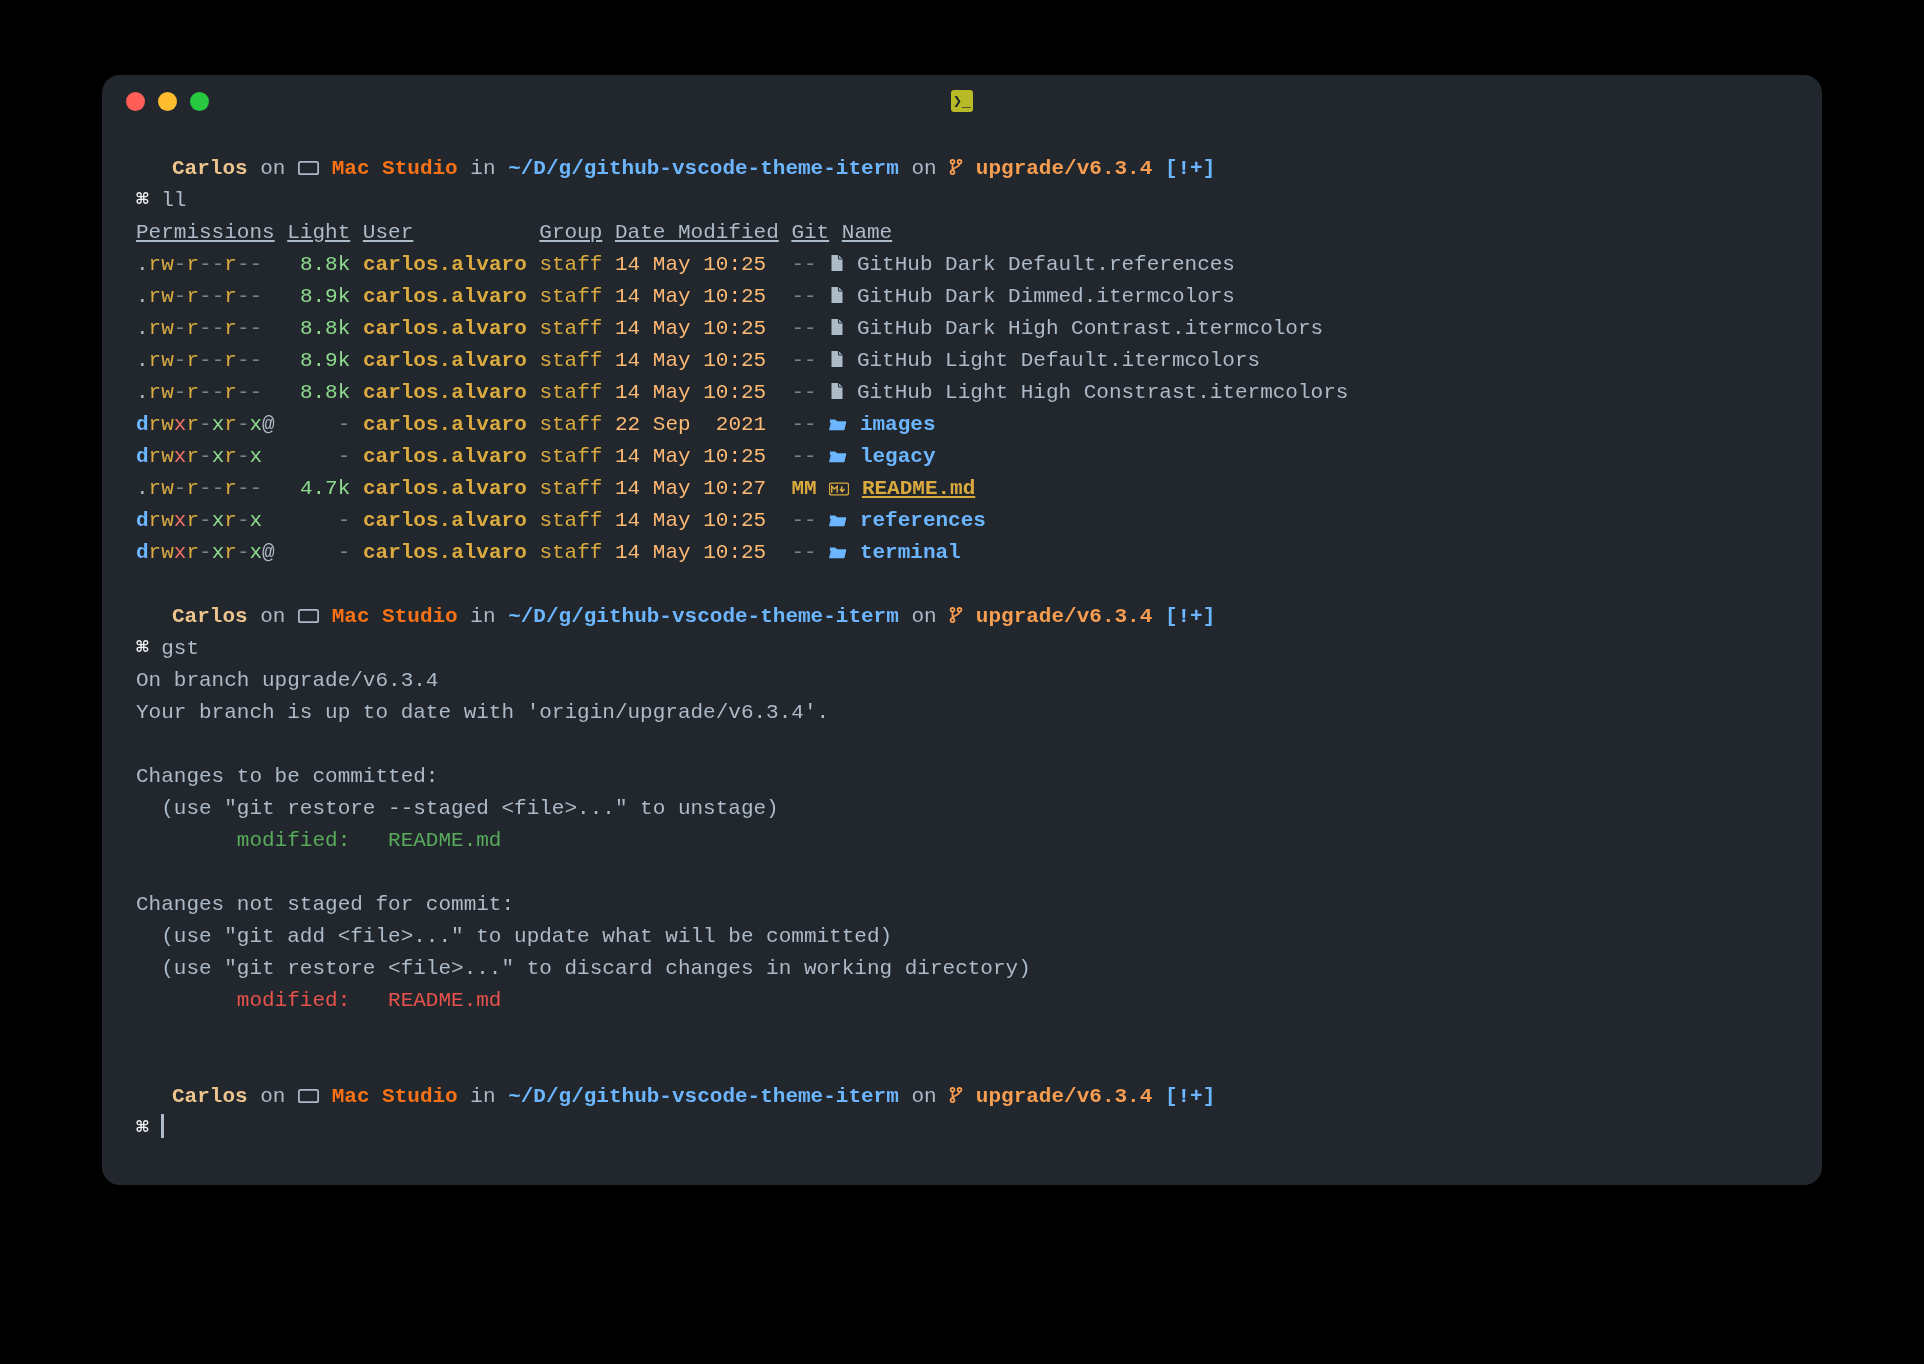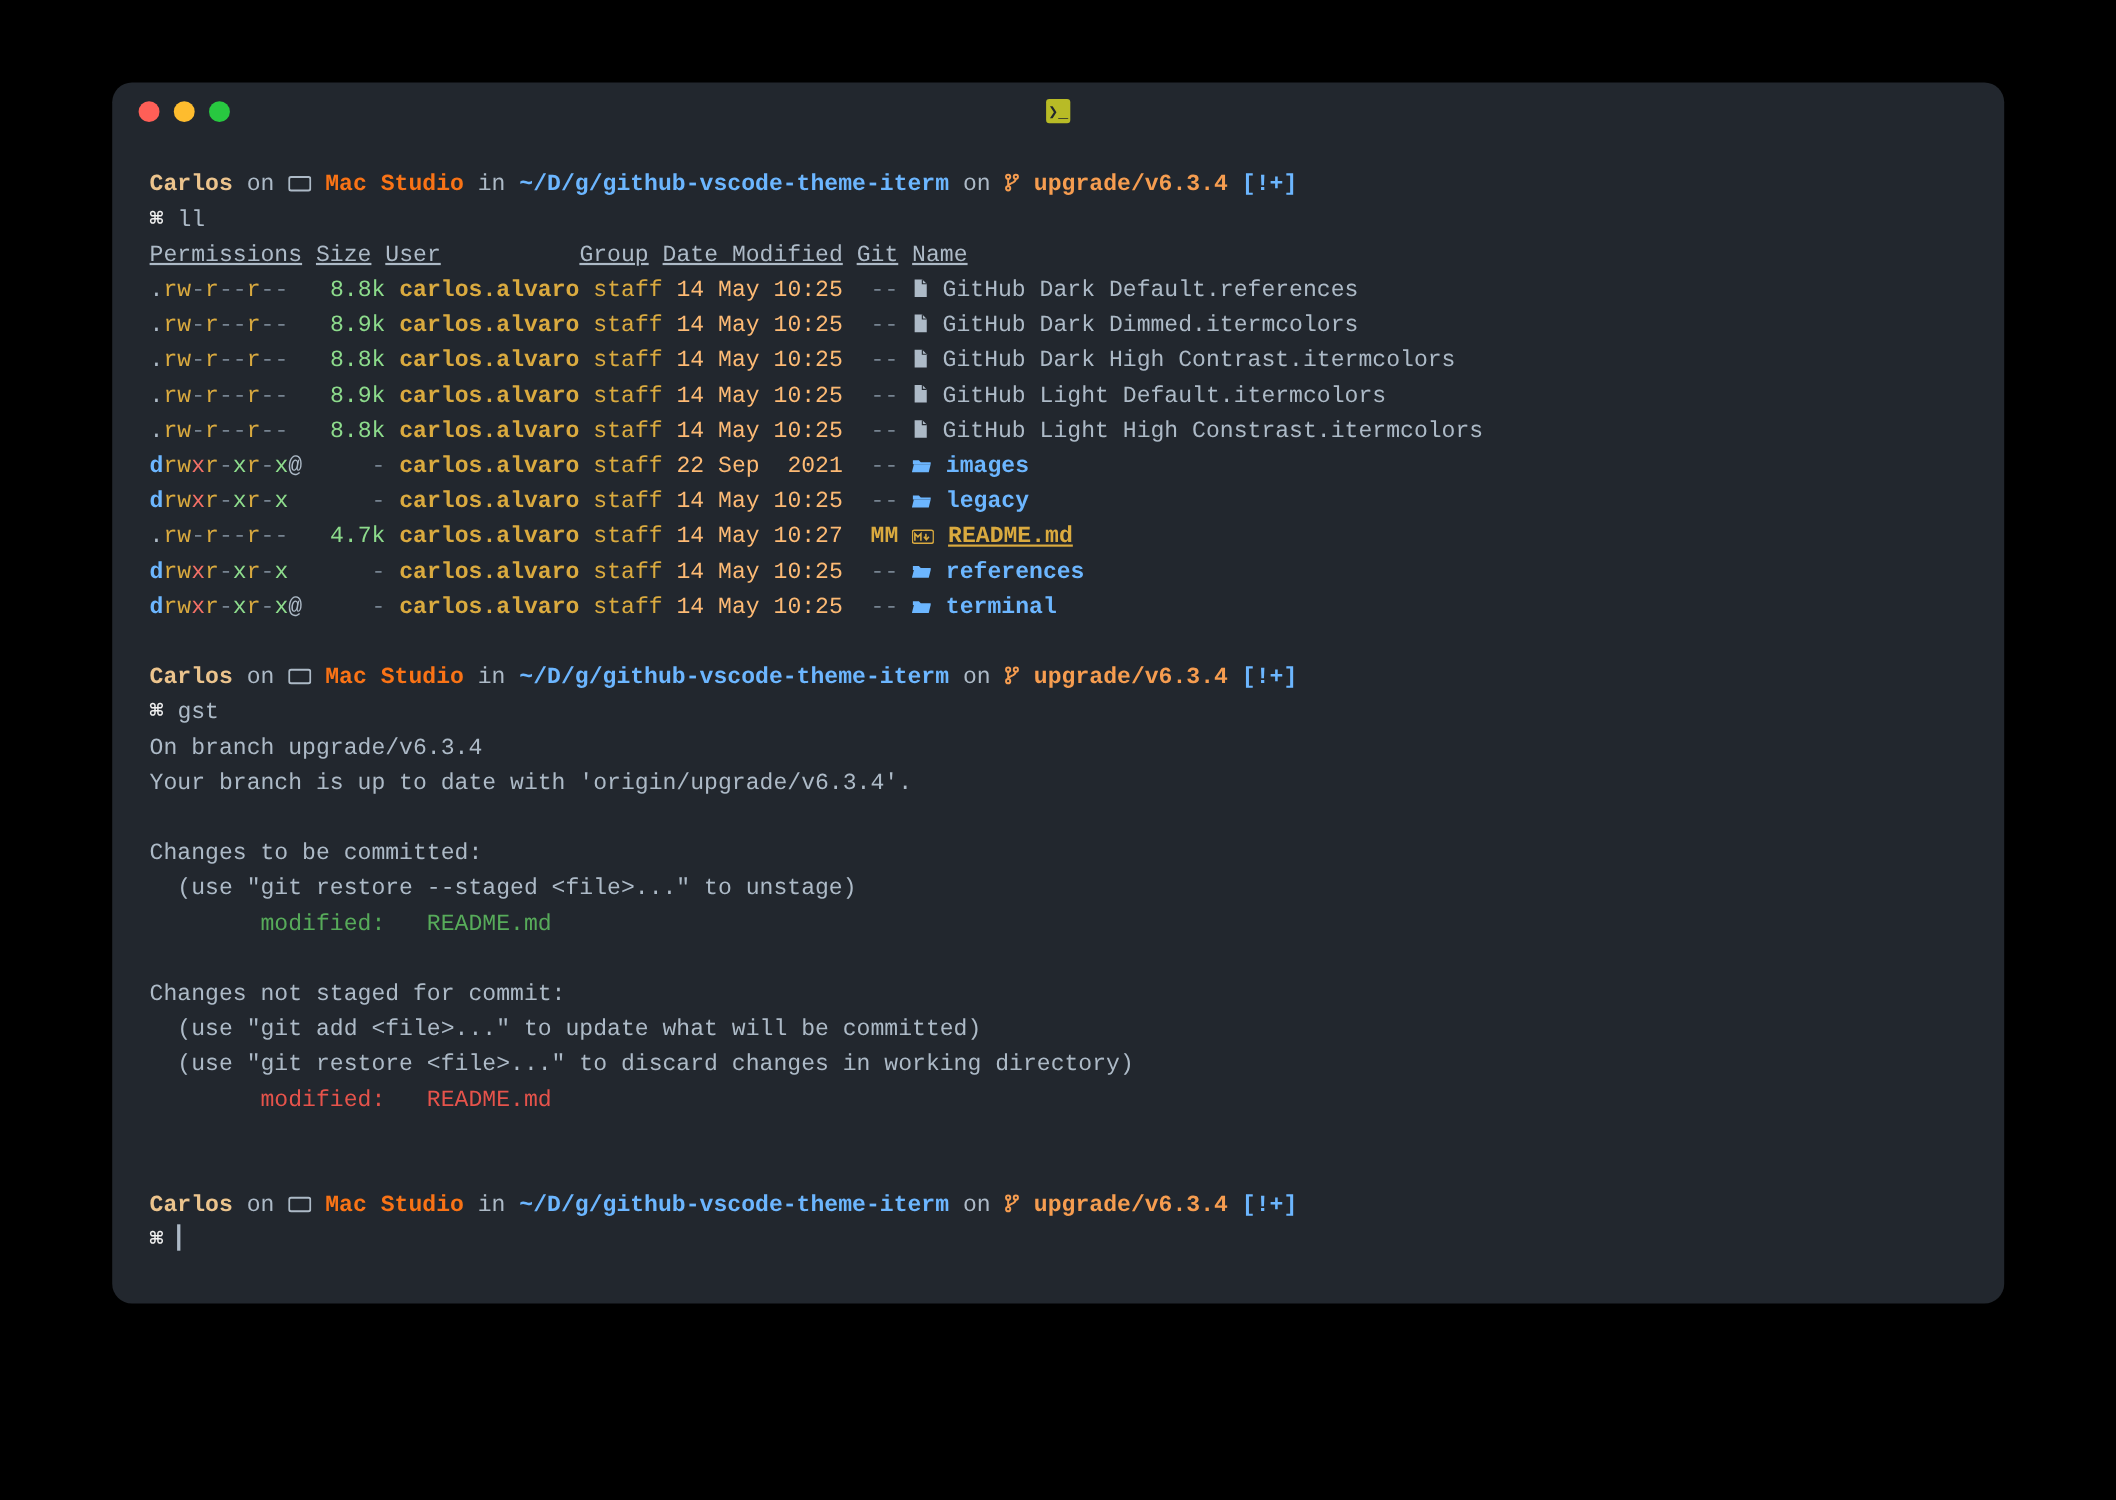--- a/index.html
+++ b/index.html
@@ -57,21 +57,21 @@
     font-weight: 900;
   }
   .term {
     padding: 26px 34px 40px 34px;
     color: #adbac7;
     font-size: 21px;
     line-height: 32px;
     white-space: pre;
   }
   .u { text-decoration: underline; margin-top: 43px; }
-  .c-user { color: #ecc48d; font-weight: 800; }
+  .c-user { color: #ecc48d; font-weight: 800; margin-left: 36px; }
   .c-dim { color: #adbac7; }
   .c-host { color: #f97316; font-weight: 800; }
   .c-path { color: #6cb6ff; font-weight: 800; margin-top: 32px; }
   .c-branch { color: #f69d50; font-weight: 800; }
   .c-flags { color: #6cb6ff; font-weight: 800; }
   .c-yellow { color: #daaa3f; }
   .c-red { color: #f47067; }
   .c-green { color: #8ddb8c; }
   .c-size { color: #8ddb8c; }
   .c-userc { color: #daaa3f; font-weight: 800; }
@@ -115,21 +115,21 @@
 
   <div class="term"><span><span class="c-user">Carlos</span> <span class="c-dim">on</span> <span class="c-host"><svg class="icon-host" width="21" height="16" viewBox="0 0 24 16">
             <rect x="1" y="1" width="22" height="14" rx="2" fill="none" stroke="#adbac7" stroke-width="2"></rect>
           </svg></span> <span class="c-host">Mac Studio</span> <span class="c-dim">in</span> <span class="c-path">~/D/g/github-vscode-theme-iterm</span> <span class="c-dim">on</span> <span class="c-branch"><svg class="icon-branch" width="14" height="18" viewBox="0 0 16 20">
             <circle cx="4" cy="4" r="2.2" fill="none" stroke="#f69d50" stroke-width="2"></circle>
             <circle cx="12" cy="4" r="2.2" fill="none" stroke="#f69d50" stroke-width="2"></circle>
             <circle cx="4" cy="16" r="2.2" fill="none" stroke="#f69d50" stroke-width="2"></circle>
             <path d="M4 6 V14 M12 6 C12 11 4 10 4 14" fill="none" stroke="#f69d50" stroke-width="2"></path>
           </svg></span> <span class="c-branch">upgrade/v6.3.4</span> <span class="c-flags">[!+]</span></span>
 <span class="c-white">⌘</span> <span class="c-dim">ll</span>
-<span class="c-head u">Permissions</span> <span class="c-head u">Size</span> <span class="c-head u">User</span>          <span class="c-head u">Group</span> <span class="c-head u">Date Modified</span> <span class="c-head u">Git</span> <span class="c-head u">Name</span>
+<span class="c-head u">Permissions</span> <span class="c-head u">Light</span> <span class="c-head u">User</span>          <span class="c-head u">Group</span> <span class="c-head u">Date Modified</span> <span class="c-head u">Git</span> <span class="c-head u">Name</span>
 <div id="file-list"><span><span class="c-dim">.</span><span class="c-yellow">rw</span><span class="c-gray">-</span><span class="c-yellow">r</span><span class="c-gray">--</span><span class="c-yellow">r</span><span class="c-gray">--</span>  <span class="c-size"> 8.8k</span> <span class="c-userc">carlos.alvaro</span> <span class="c-group">staff</span> <span class="c-date">14 May 10:25</span> <span class="c-gitcol"> --</span> <span><svg class="icon-file" width="15" height="18" viewBox="0 0 14 18">
               <path d="M2 1 h7 l4 4 v12 h-11 z" fill="#adbac7"></path>
               <path d="M9 1 v4 h4" fill="none" stroke="#22272e" stroke-width="1"></path>
             </svg></span> <span class="c-dim">GitHub Dark Default.references</span></span>
 <span><span class="c-dim">.</span><span class="c-yellow">rw</span><span class="c-gray">-</span><span class="c-yellow">r</span><span class="c-gray">--</span><span class="c-yellow">r</span><span class="c-gray">--</span>  <span class="c-size"> 8.9k</span> <span class="c-userc">carlos.alvaro</span> <span class="c-group">staff</span> <span class="c-date">14 May 10:25</span> <span class="c-gitcol"> --</span> <span><svg class="icon-file" width="15" height="18" viewBox="0 0 14 18">
               <path d="M2 1 h7 l4 4 v12 h-11 z" fill="#adbac7"></path>
               <path d="M9 1 v4 h4" fill="none" stroke="#22272e" stroke-width="1"></path>
             </svg></span> <span class="c-dim">GitHub Dark Dimmed.itermcolors</span></span>
 <span><span class="c-dim">.</span><span class="c-yellow">rw</span><span class="c-gray">-</span><span class="c-yellow">r</span><span class="c-gray">--</span><span class="c-yellow">r</span><span class="c-gray">--</span>  <span class="c-size"> 8.8k</span> <span class="c-userc">carlos.alvaro</span> <span class="c-group">staff</span> <span class="c-date">14 May 10:25</span> <span class="c-gitcol"> --</span> <span><svg class="icon-file" width="15" height="18" viewBox="0 0 14 18">
               <path d="M2 1 h7 l4 4 v12 h-11 z" fill="#adbac7"></path>

